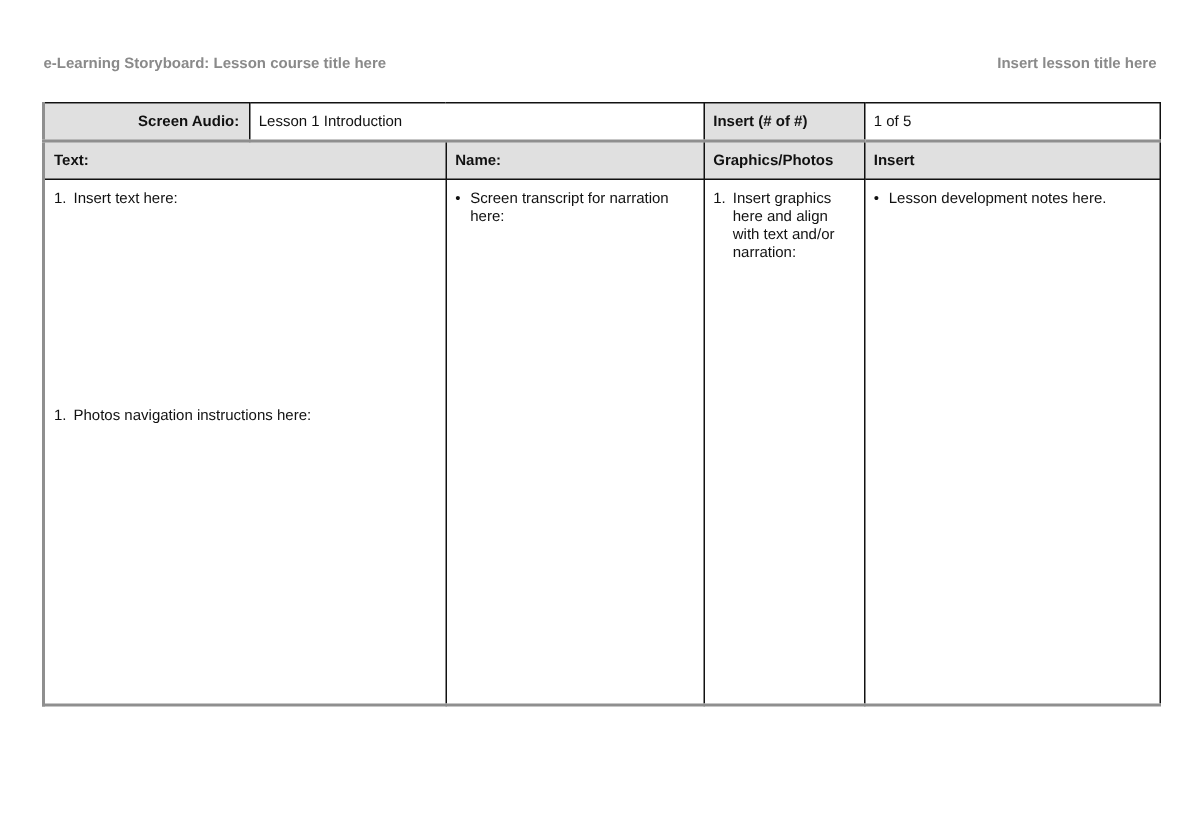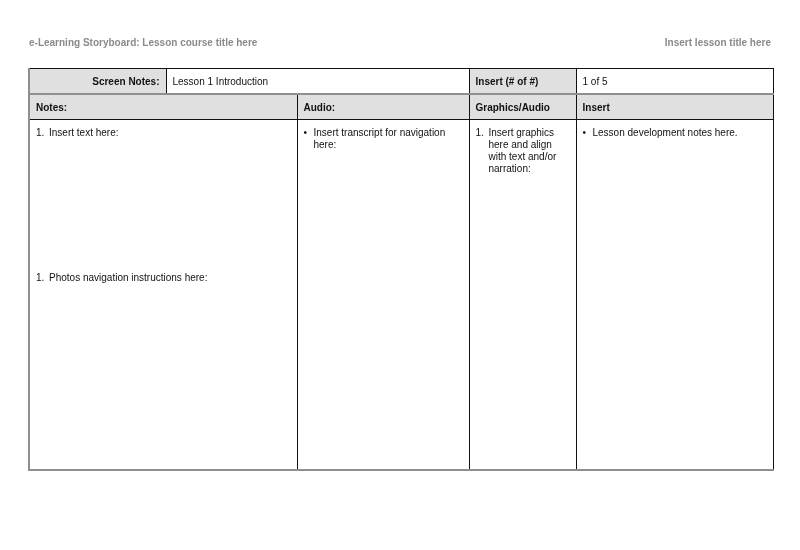--- a/index.html
+++ b/index.html
@@ -29,46 +29,46 @@
 <table>
   <colgroup>
     <col style="width:137px">
       <col style="width:131px">
       <col style="width:172px">
       <col style="width:107px">
       <col style="width:197px">
   </colgroup>
   <tbody>
       <tr class="r1">
-    <td class="gray right">Screen Notes:</td>
+    <td class="gray right">Screen Audio:</td>
     <td colspan="2">Lesson 1 Introduction</td>
     <td class="gray">Insert (# of #)</td>
     <td>1 of 5</td>
   </tr>
   <tr class="r2">
-    <td colspan="2" class="gray">Notes:</td>
-    <td class="gray">Audio:</td>
-    <td class="gray">Graphics/Audio</td>
+    <td colspan="2" class="gray">Text:</td>
+    <td class="gray">Name:</td>
+    <td class="gray">Graphics/Photos</td>
     <td class="gray">Insert</td>
   </tr>
   <tr class="r3">
     <td colspan="2">
       <div class="item">
         <span class="num">1.</span>
         <span>Insert text here:</span>
       </div>
       <div class="item nav">
         <span class="num">1.</span>
         <span>Photos navigation instructions here:</span>
       </div>
     </td>
     <td>
       <div class="item">
         <span class="bul">•</span>
-        <span>Insert transcript for navigation here:</span>
+        <span>Screen transcript for narration here:</span>
       </div>
     </td>
     <td>
       <div class="item">
         <span class="num">1.</span>
         <span>Insert graphics here and align with text and/or narration:</span>
       </div>
     </td>
     <td>
       <div class="item">

